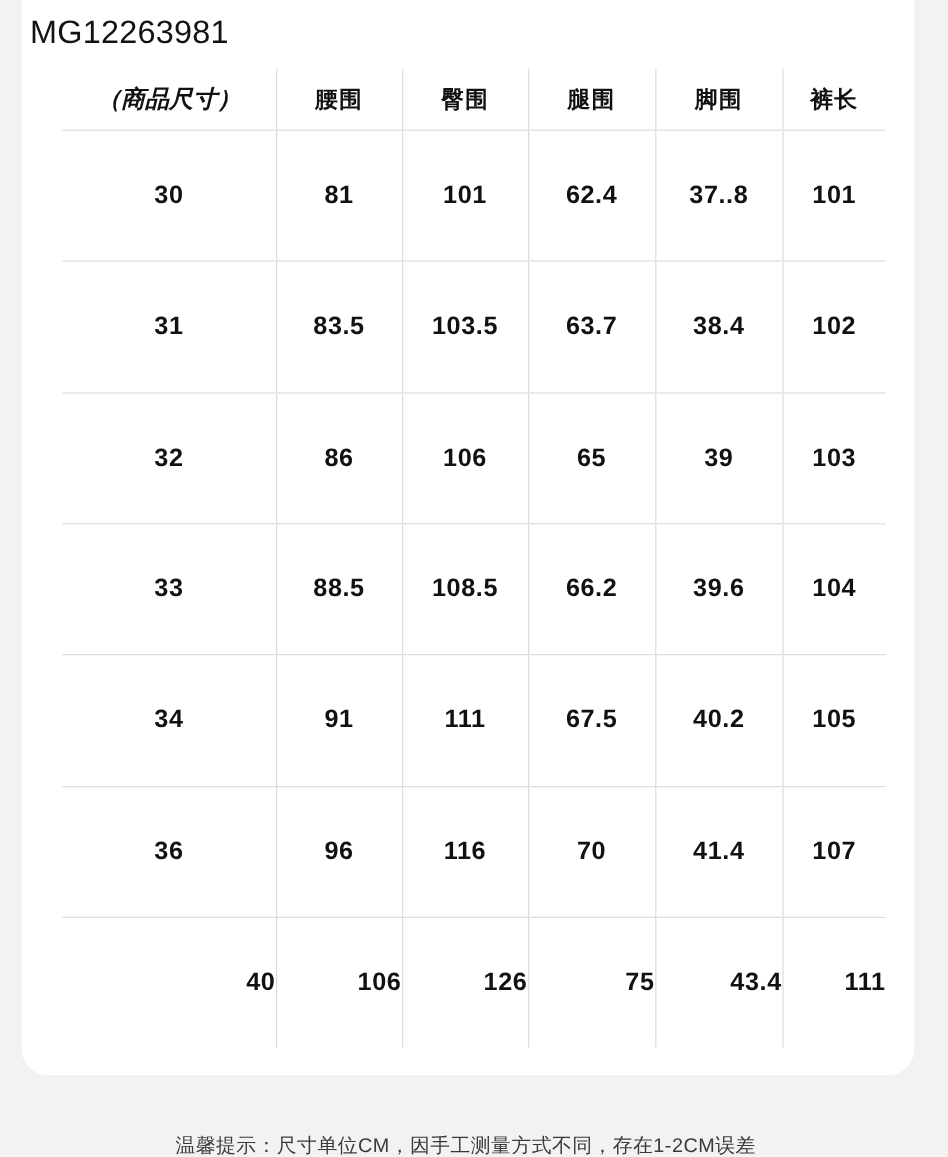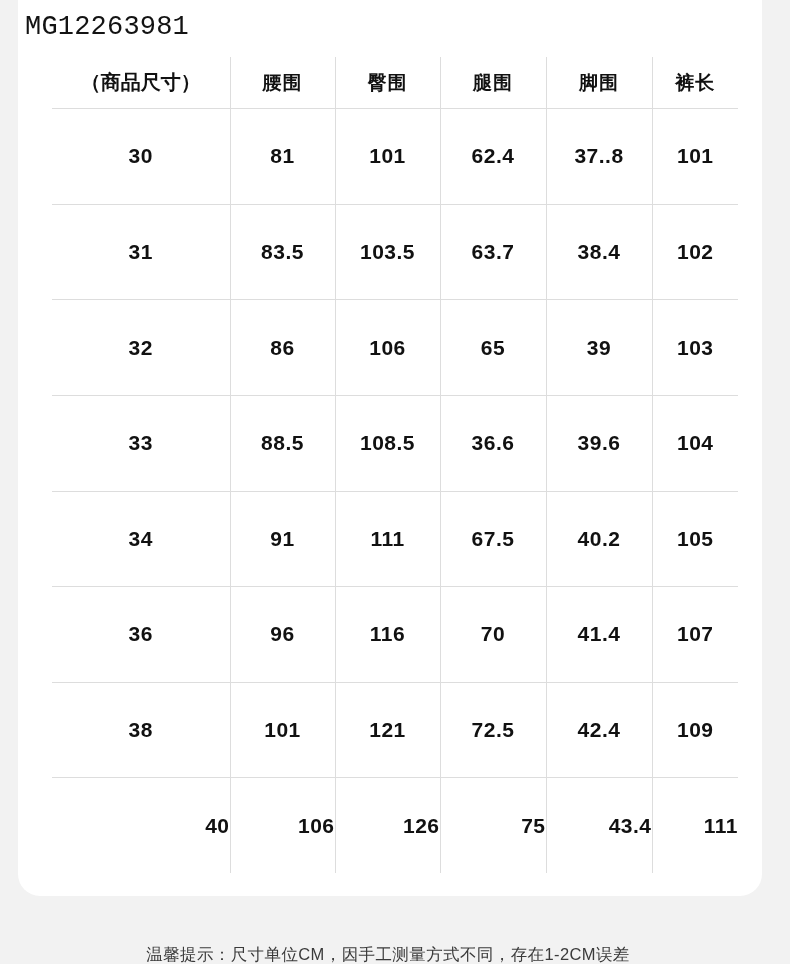--- a/index.html
+++ b/index.html
@@ -24,21 +24,21 @@
     height: 896px;
     background: #ffffff;
     border-radius: 0 0 22px 22px;
   }
 
   
   #title {
     position: absolute;
     left: 25px;
     top: 14px;
-    font-family: Liberation Mono, monospace;
+    font-family: Liberation Sans, sans-serif;
     font-size: 27px;
     line-height: 1;
     color: #131313;
     letter-spacing: 0.2px;
     white-space: nowrap;
   }
 
   
   #table-wrap {
     position: absolute;
@@ -82,20 +82,21 @@
   }
 
   table.size-table thead th {
     height: 51px;
     font-size: 19px;
     letter-spacing: 1px;
   }
   table.size-table thead th.head-label {
     font-size: 20px;
     letter-spacing: 0px;
+    font-style: italic;
   }
 
   table.size-table tbody td {
     height: 78px;
     font-size: 21px;
     letter-spacing: 0.5px;
   }
 
   
   #footer-note {
@@ -159,49 +160,41 @@
         <td>86</td>
         <td>106</td>
         <td>65</td>
         <td>39</td>
         <td>103</td>
       </tr>
       <tr>
         <td>33</td>
         <td>88.5</td>
         <td>108.5</td>
-        <td>36.6</td>
+        <td>66.2</td>
         <td>39.6</td>
         <td>104</td>
       </tr>
       <tr>
         <td>34</td>
         <td>91</td>
         <td>111</td>
         <td>67.5</td>
         <td>40.2</td>
         <td>105</td>
       </tr>
       <tr>
         <td>36</td>
         <td>96</td>
         <td>116</td>
         <td>70</td>
         <td>41.4</td>
         <td>107</td>
       </tr>
       <tr>
-        <td>38</td>
-        <td>101</td>
-        <td>121</td>
-        <td>72.5</td>
-        <td>42.4</td>
-        <td>109</td>
-      </tr>
-      <tr>
         <td>40</td>
         <td>106</td>
         <td>126</td>
         <td>75</td>
         <td>43.4</td>
         <td>111</td>
       </tr>
     </tbody>
   </table>
 </div>

